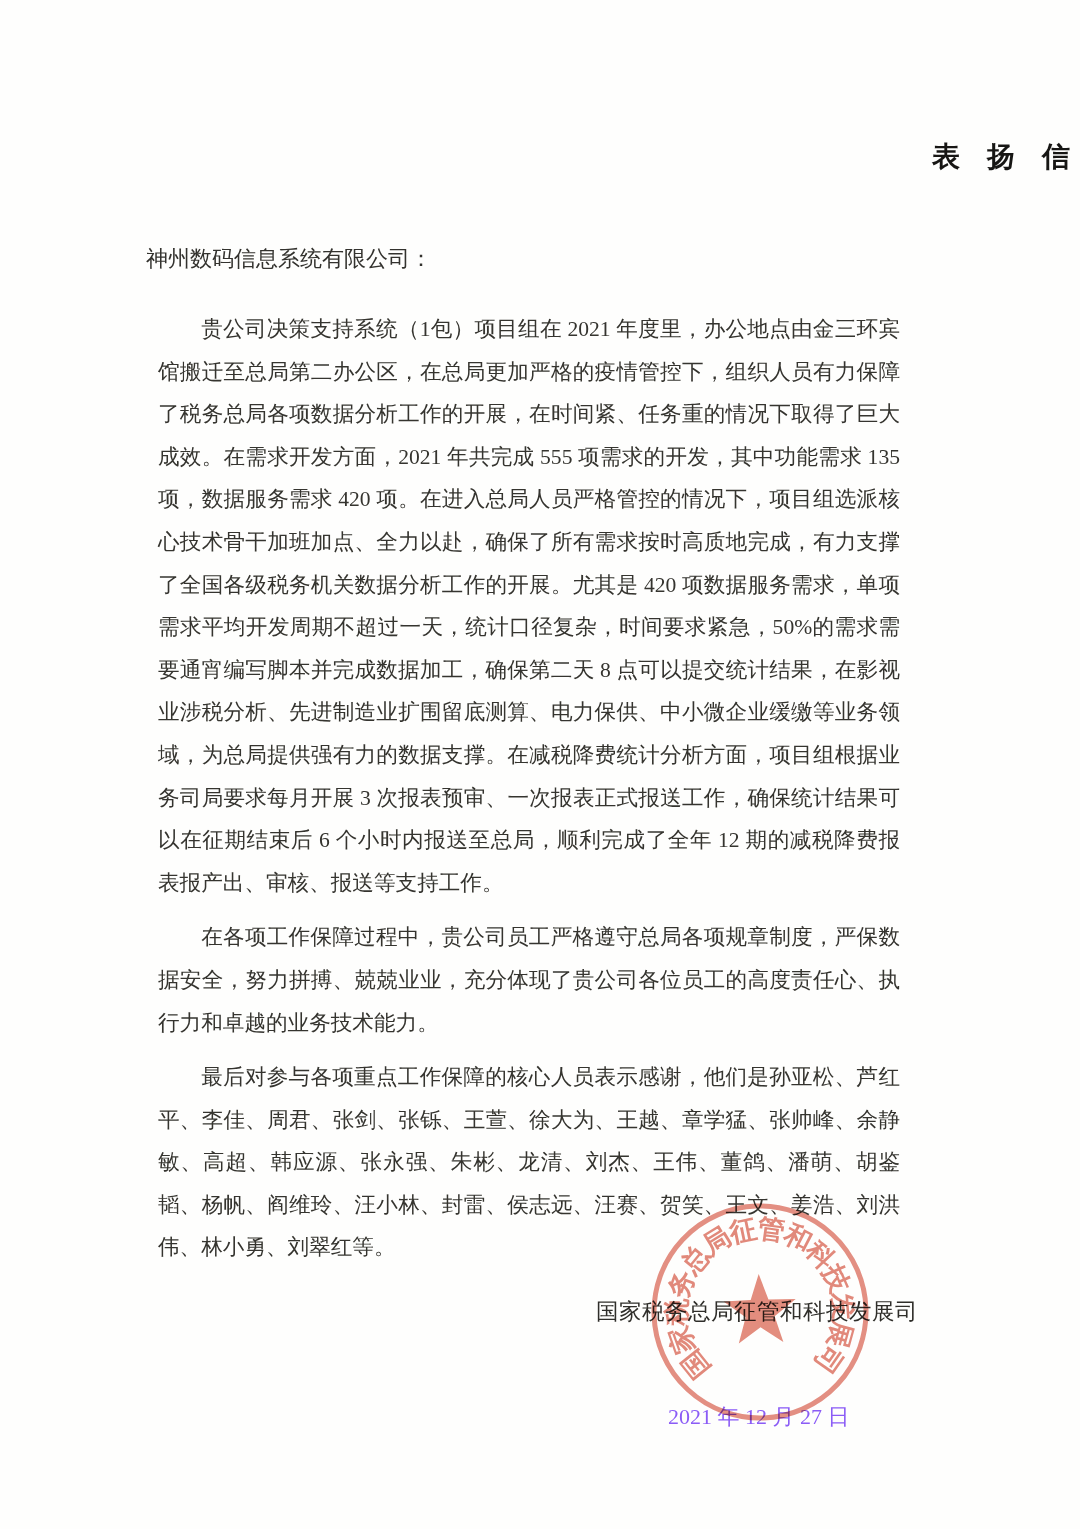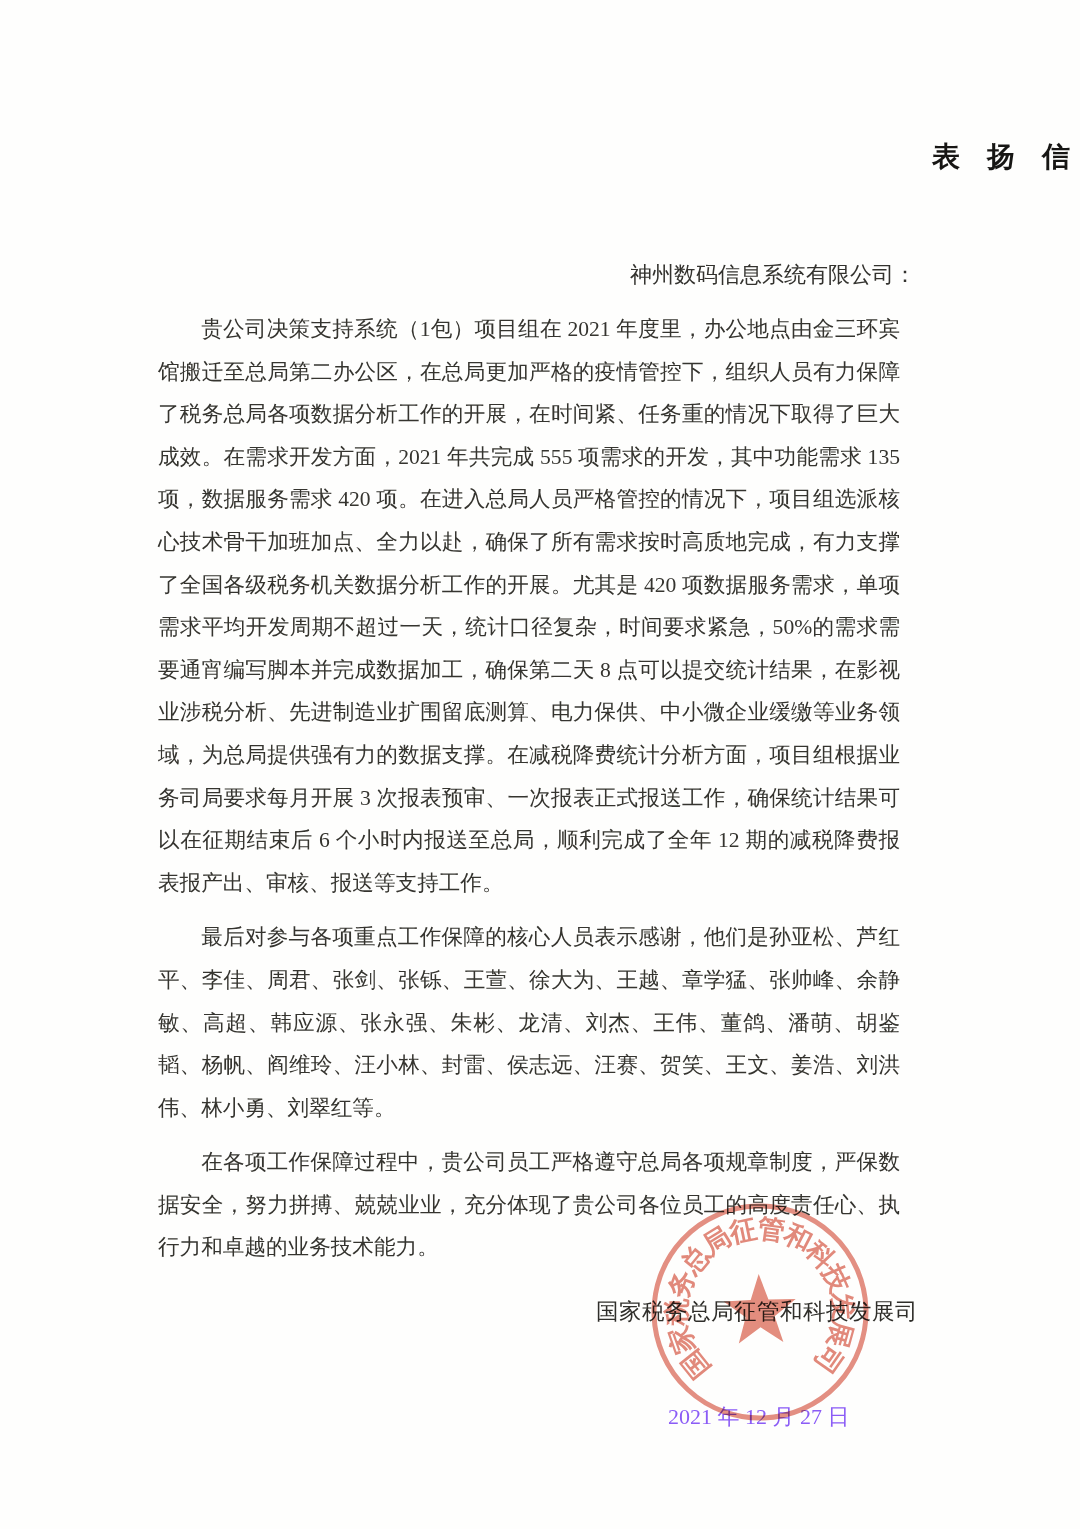--- a/index.html
+++ b/index.html
@@ -22,26 +22,25 @@
     left: 0;
     width: 1080px;
     text-align: right;
     font-size: 28px;
     font-weight: 700;
     letter-spacing: 10px;
     color: #171614;
   }
   .salutation {
     position: absolute;
-    top: 260px;
+    top: 244px;
     left: 146px;
     width: 770px;
     font-size: 22px;
     color: #33322e;
-    text-align: right;
   }
   .body-text {
     position: absolute;
     top: 296px;
     left: 146px;
     width: 766px;
     font-size: 21.6px;
     line-height: 42.6px;
     text-align: justify;
     color: #35342f;
@@ -103,22 +102,22 @@
 <body>
 
 <div class="page">
 
   <div class="doc-title">表 扬 信</div>
 
   <div class="salutation">神州数码信息系统有限公司：</div>
 
   <div class="body-text">
     <p>贵公司决策支持系统（1包）项目组在 2021 年度里，办公地点由金三环宾馆搬迁至总局第二办公区，在总局更加严格的疫情管控下，组织人员有力保障了税务总局各项数据分析工作的开展，在时间紧、任务重的情况下取得了巨大成效。在需求开发方面，2021 年共完成 555 项需求的开发，其中功能需求 135 项，数据服务需求 420 项。在进入总局人员严格管控的情况下，项目组选派核心技术骨干加班加点、全力以赴，确保了所有需求按时高质地完成，有力支撑了全国各级税务机关数据分析工作的开展。尤其是 420 项数据服务需求，单项需求平均开发周期不超过一天，统计口径复杂，时间要求紧急，50%的需求需要通宵编写脚本并完成数据加工，确保第二天 8 点可以提交统计结果，在影视业涉税分析、先进制造业扩围留底测算、电力保供、中小微企业缓缴等业务领域，为总局提供强有力的数据支撑。在减税降费统计分析方面，项目组根据业务司局要求每月开展 3 次报表预审、一次报表正式报送工作，确保统计结果可以在征期结束后 6 个小时内报送至总局，顺利完成了全年 12 期的减税降费报表报产出、审核、报送等支持工作。</p>
+    <p>在各项工作保障过程中，贵公司员工严格遵守总局各项规章制度，严保数据安全，努力拼搏、兢兢业业，充分体现了贵公司各位员工的高度责任心、执行力和卓越的业务技术能力。</p>
     <p>最后对参与各项重点工作保障的核心人员表示感谢，他们是孙亚松、芦红平、李佳、周君、张剑、张铄、王萱、徐大为、王越、章学猛、张帅峰、余静敏、高超、韩应源、张永强、朱彬、龙清、刘杰、王伟、董鸽、潘萌、胡鉴韬、杨帆、阎维玲、汪小林、封雷、侯志远、汪赛、贺笑、王文、姜浩、刘洪伟、林小勇、刘翠红等。</p>
-    <p>在各项工作保障过程中，贵公司员工严格遵守总局各项规章制度，严保数据安全，努力拼搏、兢兢业业，充分体现了贵公司各位员工的高度责任心、执行力和卓越的业务技术能力。</p>
   </div>
 
   <div class="signature">国家税务总局征管和科技发展司</div>
 
   <div class="sign-date">2021 年 12 月 27 日</div>
 
   <div class="seal">
     <svg viewBox="0 0 226 226" xmlns="http://www.w3.org/2000/svg">
       <circle class="seal-ring-circle" cx="113" cy="113" r="106"></circle>
       <polygon class="seal-star-shape" points="113,75 121.9,100.7 149.1,101.3 127.5,117.7 135.3,143.7 113,128.2 90.7,143.7 98.5,117.7 76.9,101.3 104.1,100.7"></polygon>

